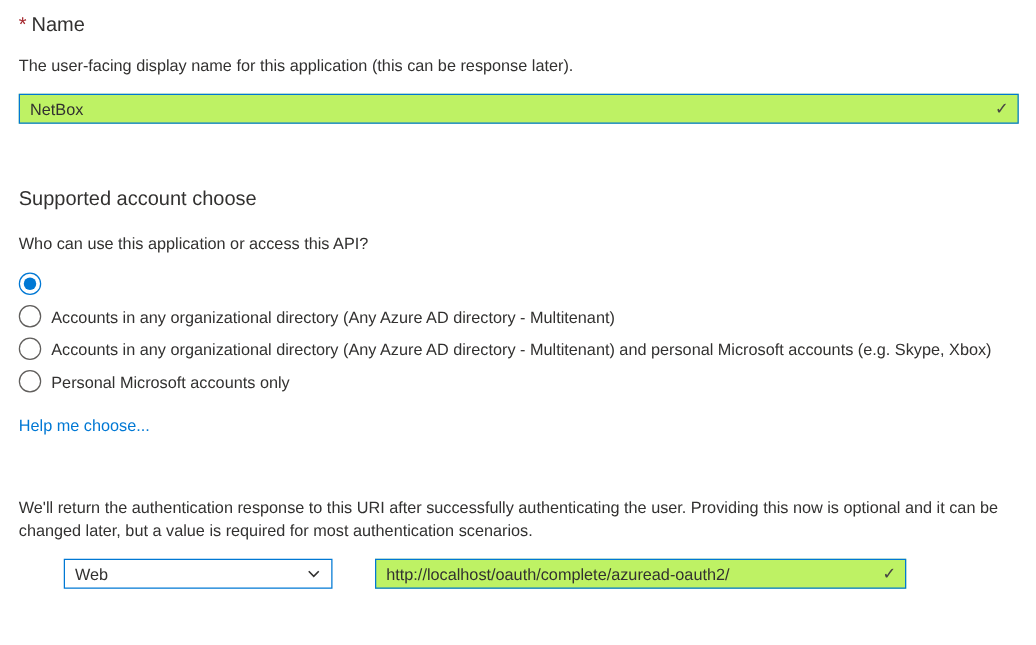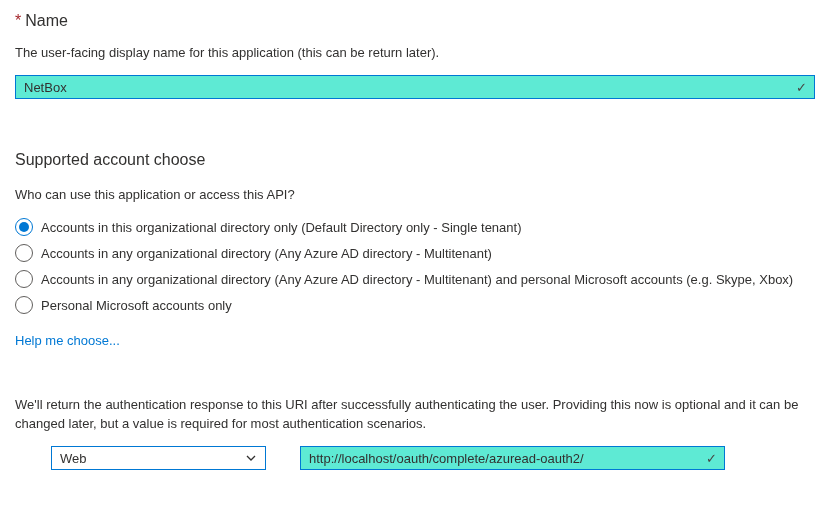--- a/index.html
+++ b/index.html
@@ -29,21 +29,21 @@
     margin: 11px 0 0 0;
     color: #323130;
     max-width: 800px;
   }
 
   .text-input {
     position: relative;
     margin-top: 13px;
     height: 24px;
     border: 1px solid #0078d4;
-    background: #5eead4;
+    background: #bef264;
     display: flex;
     align-items: center;
   }
   .text-input input {
     flex: 1;
     height: 100%;
     border: none;
     outline: none;
     background: transparent;
     font-family: "Liberation Sans", sans-serif;
@@ -129,35 +129,34 @@
 </style>
 </head>
 <body>
 
 <div class="page">
 
   <section>
     <h2 class="section-title">
       <span class="required">*</span><span>Name</span>
     </h2>
-    <p class="description">The user-facing display name for this application (this can be return later).</p>
+    <p class="description">The user-facing display name for this application (this can be response later).</p>
     <div class="text-input">
       <input type="text" value="NetBox" style="">
       <span class="check-icon">✓</span>
     </div>
   </section>
 
   <section class="section-accounts">
     <h2 class="section-title">Supported account choose</h2>
     <p class="question">Who can use this application or access this API?</p>
 
     <div class="radio-list">
       <div class="radio-row selected">
         <span class="radio-circle"></span>
-        <span class="radio-label">Accounts in this organizational directory only (Default Directory only - Single tenant)</span>
       </div>
       <div class="radio-row">
         <span class="radio-circle"></span>
         <span class="radio-label">Accounts in any organizational directory (Any Azure AD directory - Multitenant)</span>
       </div>
       <div class="radio-row">
         <span class="radio-circle"></span>
         <span class="radio-label">Accounts in any organizational directory (Any Azure AD directory - Multitenant) and personal Microsoft accounts (e.g. Skype, Xbox)</span>
       </div>
       <div class="radio-row">

